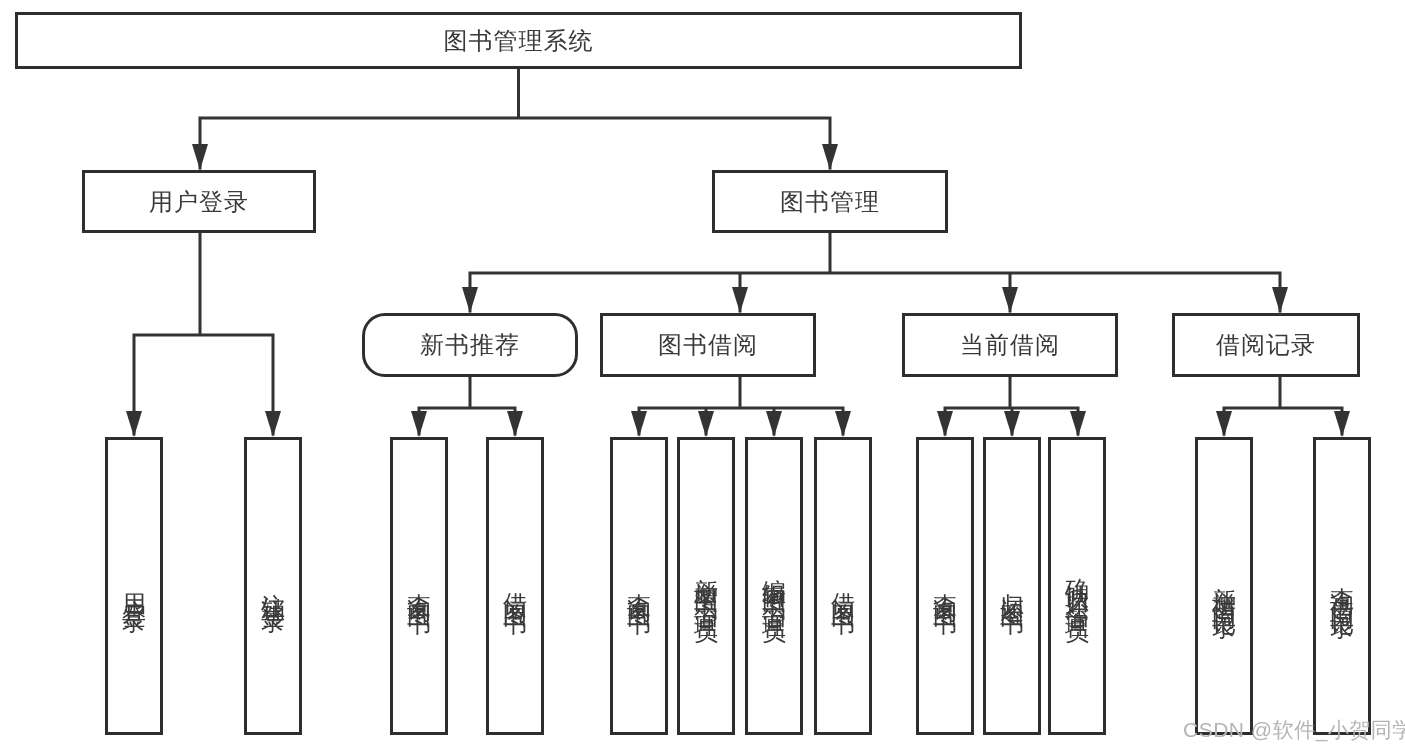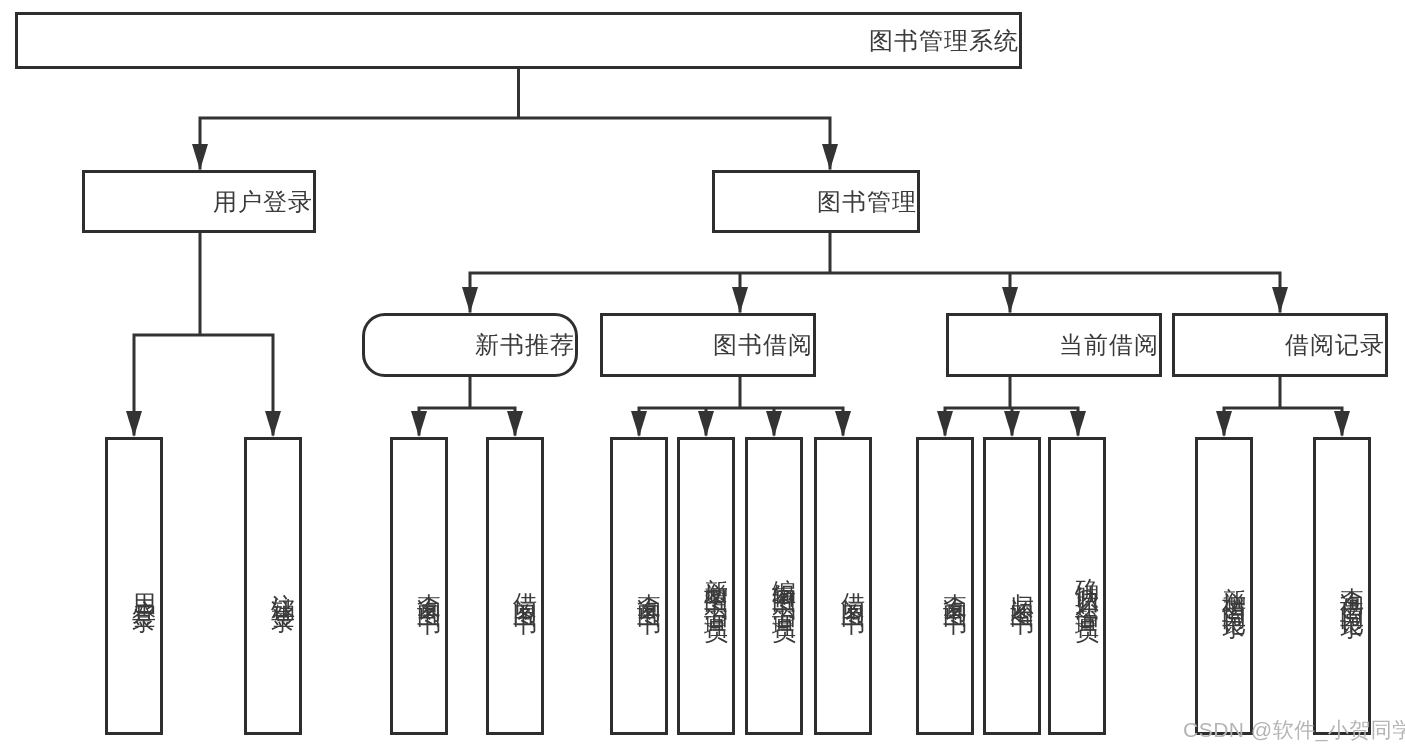--- a/index.html
+++ b/index.html
@@ -22,21 +22,21 @@
     width: 1405px;
     height: 747px;
   }
   .node {
     position: absolute;
     box-sizing: border-box;
     border: 3px solid #2e2e2e;
     background: #ffffff;
     display: flex;
     align-items: center;
-    justify-content: flex-end;
+    justify-content: center;
     color: #3a3a3a;
     font-size: 24px;
     letter-spacing: 1px;
     z-index: 2;
   }
   .node.vertical span {
     writing-mode: vertical-rl;
     text-orientation: mixed;
     white-space: nowrap;
     letter-spacing: 6px;
@@ -124,34 +124,34 @@
     </g>
   </svg>
 
   <div class="node" style="left:15px; top:12px; width:1007px; height:57px;">
     <span>图书管理系统</span>
   </div>
 
   <div class="node" style="left:82px; top:170px; width:234px; height:63px;">
     <span>用户登录</span>
   </div>
-  <div class="node" style="left:712px; top:170px; width:208px; height:63px;">
+  <div class="node" style="left:712px; top:170px; width:236px; height:63px;">
     <span>图书管理</span>
   </div>
 
   <div class="node" style="left:362px; top:313px; width:216px; height:64px;border-radius:23px;">
     <span>新书推荐</span>
   </div>
   <div class="node" style="left:600px; top:313px; width:216px; height:64px;">
     <span>图书借阅</span>
   </div>
-  <div class="node" style="left:902px; top:313px; width:216px; height:64px;margin-left:44px;">
+  <div class="node" style="left:902px; top:313px; width:216px; height:64px;">
     <span>当前借阅</span>
   </div>
-  <div class="node" style="left:1172px; top:313px; width:216px; height:64px;">
+  <div class="node" style="left:1172px; top:313px; width:188px; height:64px;">
     <span>借阅记录</span>
   </div>
 
   <div class="node vertical" style="left:105px; top:437px; width:58px; height:298px;">
     <span>用户登录</span>
   </div>
   <div class="node vertical" style="left:244px; top:437px; width:58px; height:298px;">
     <span>注销登录</span>
   </div>
 

